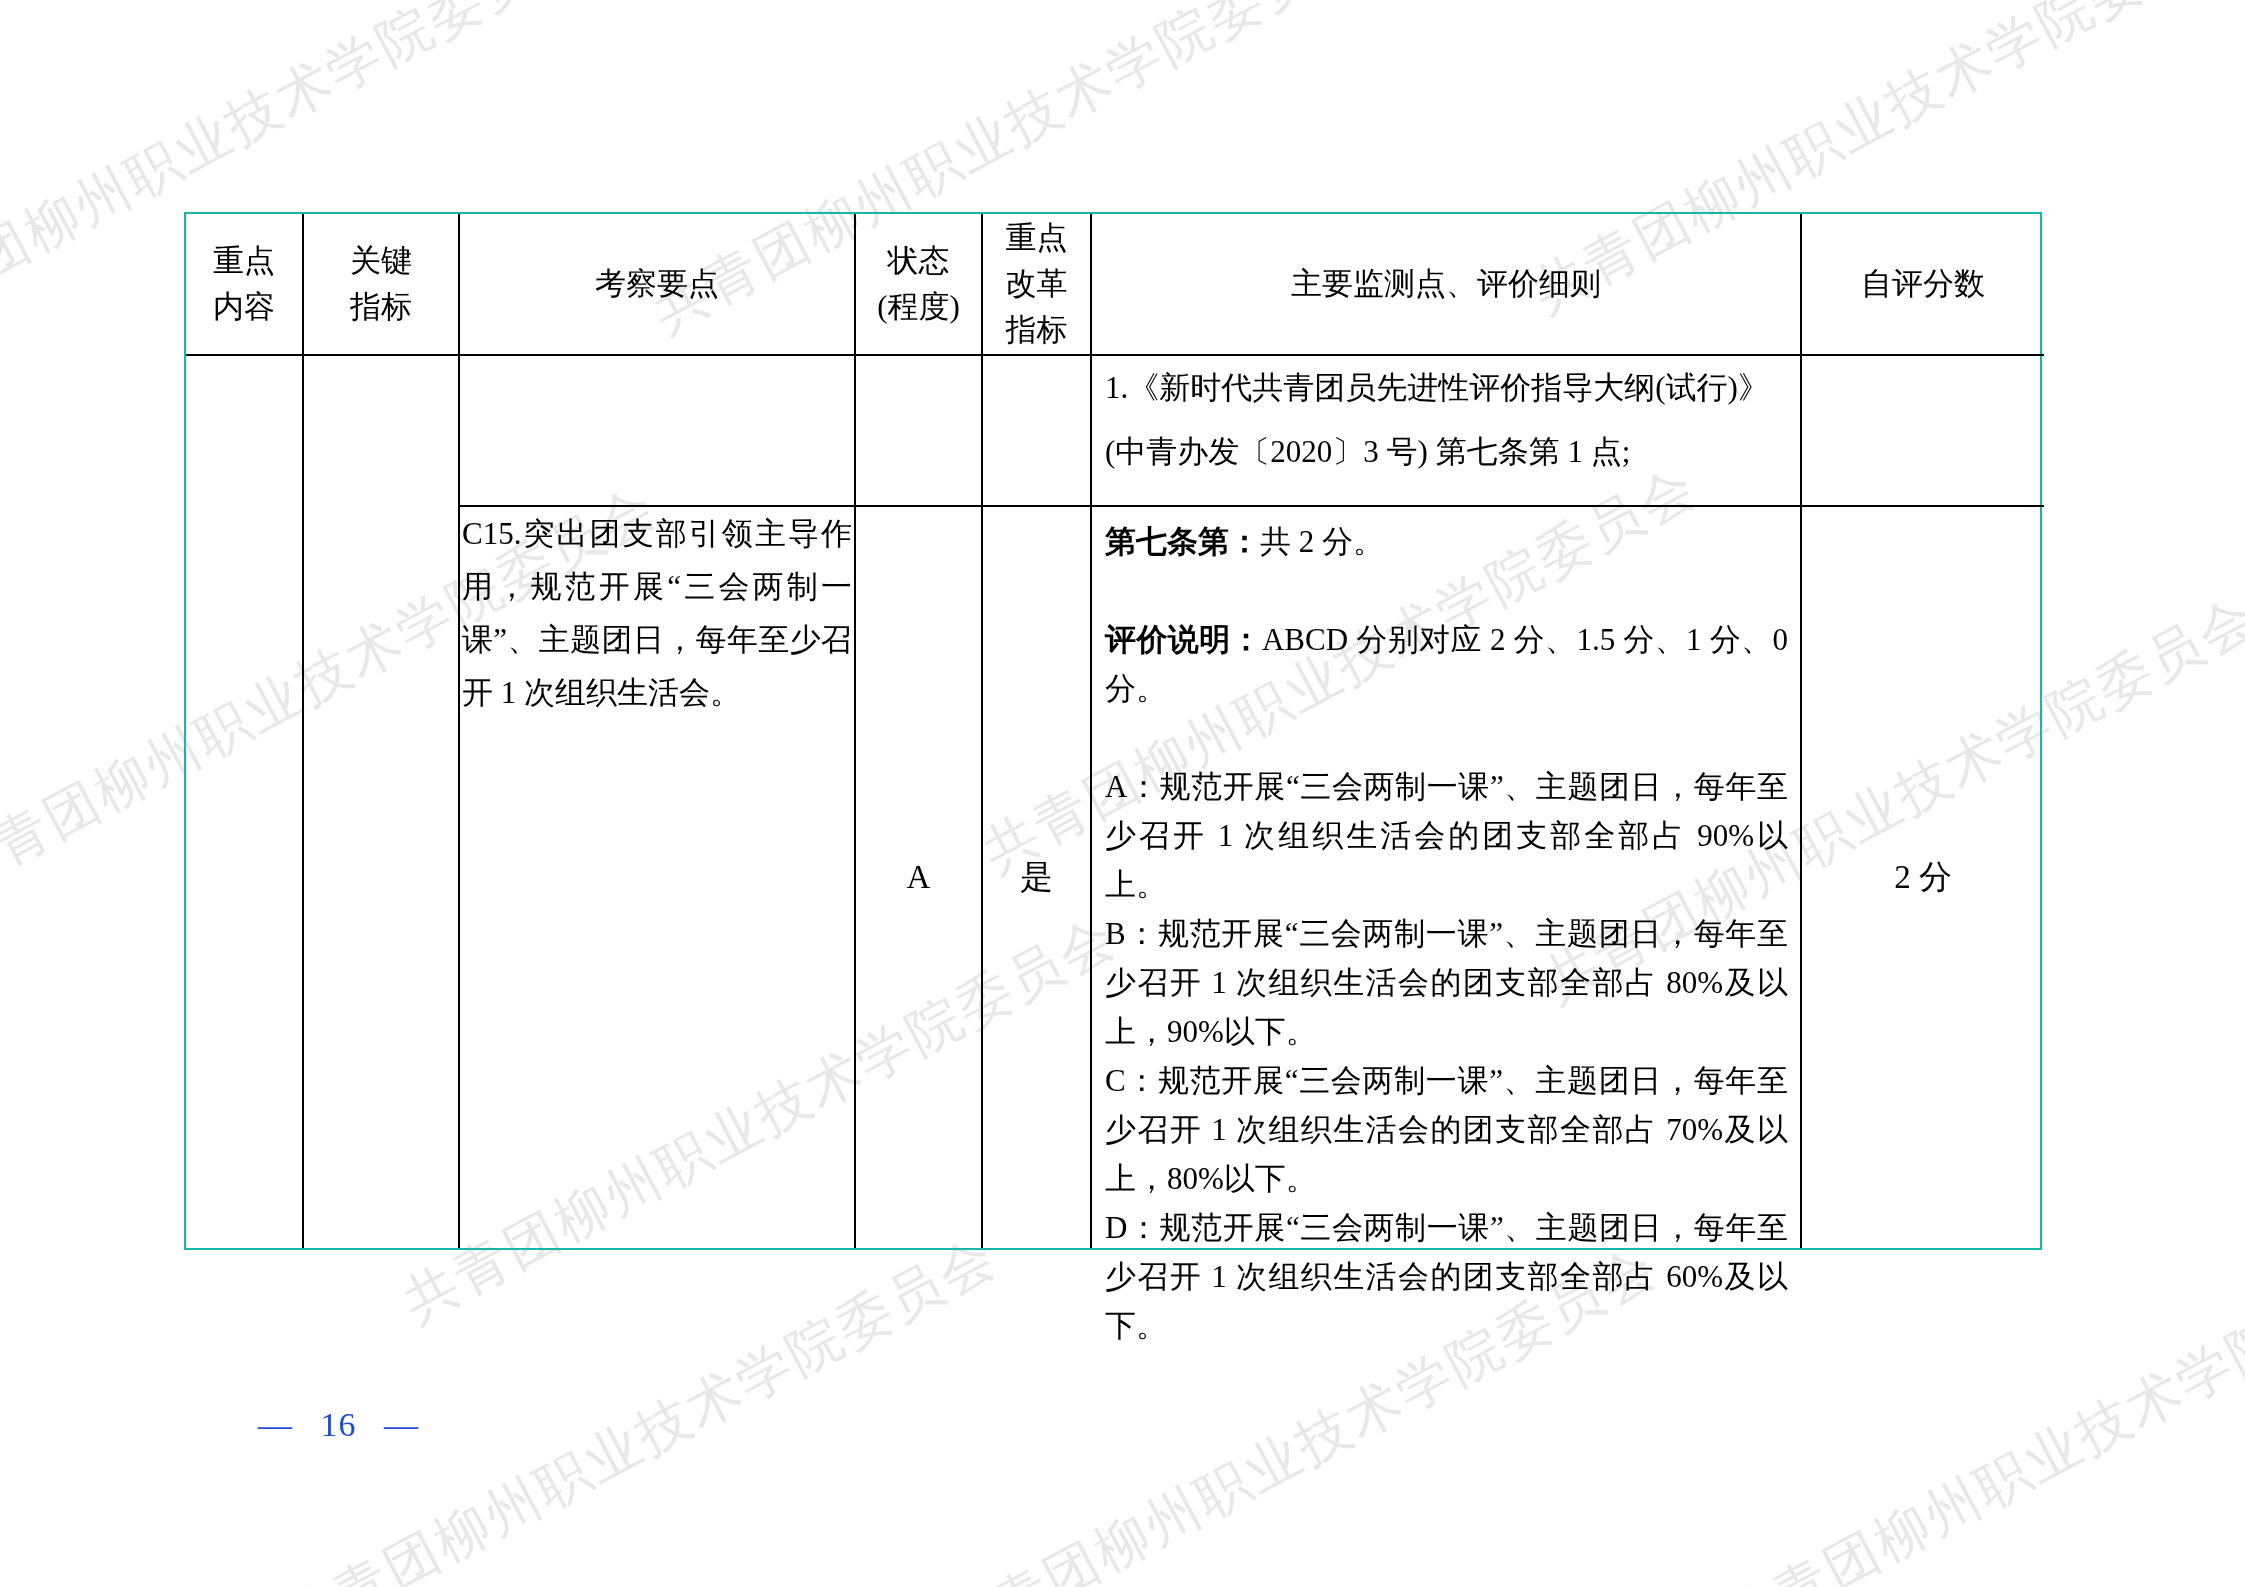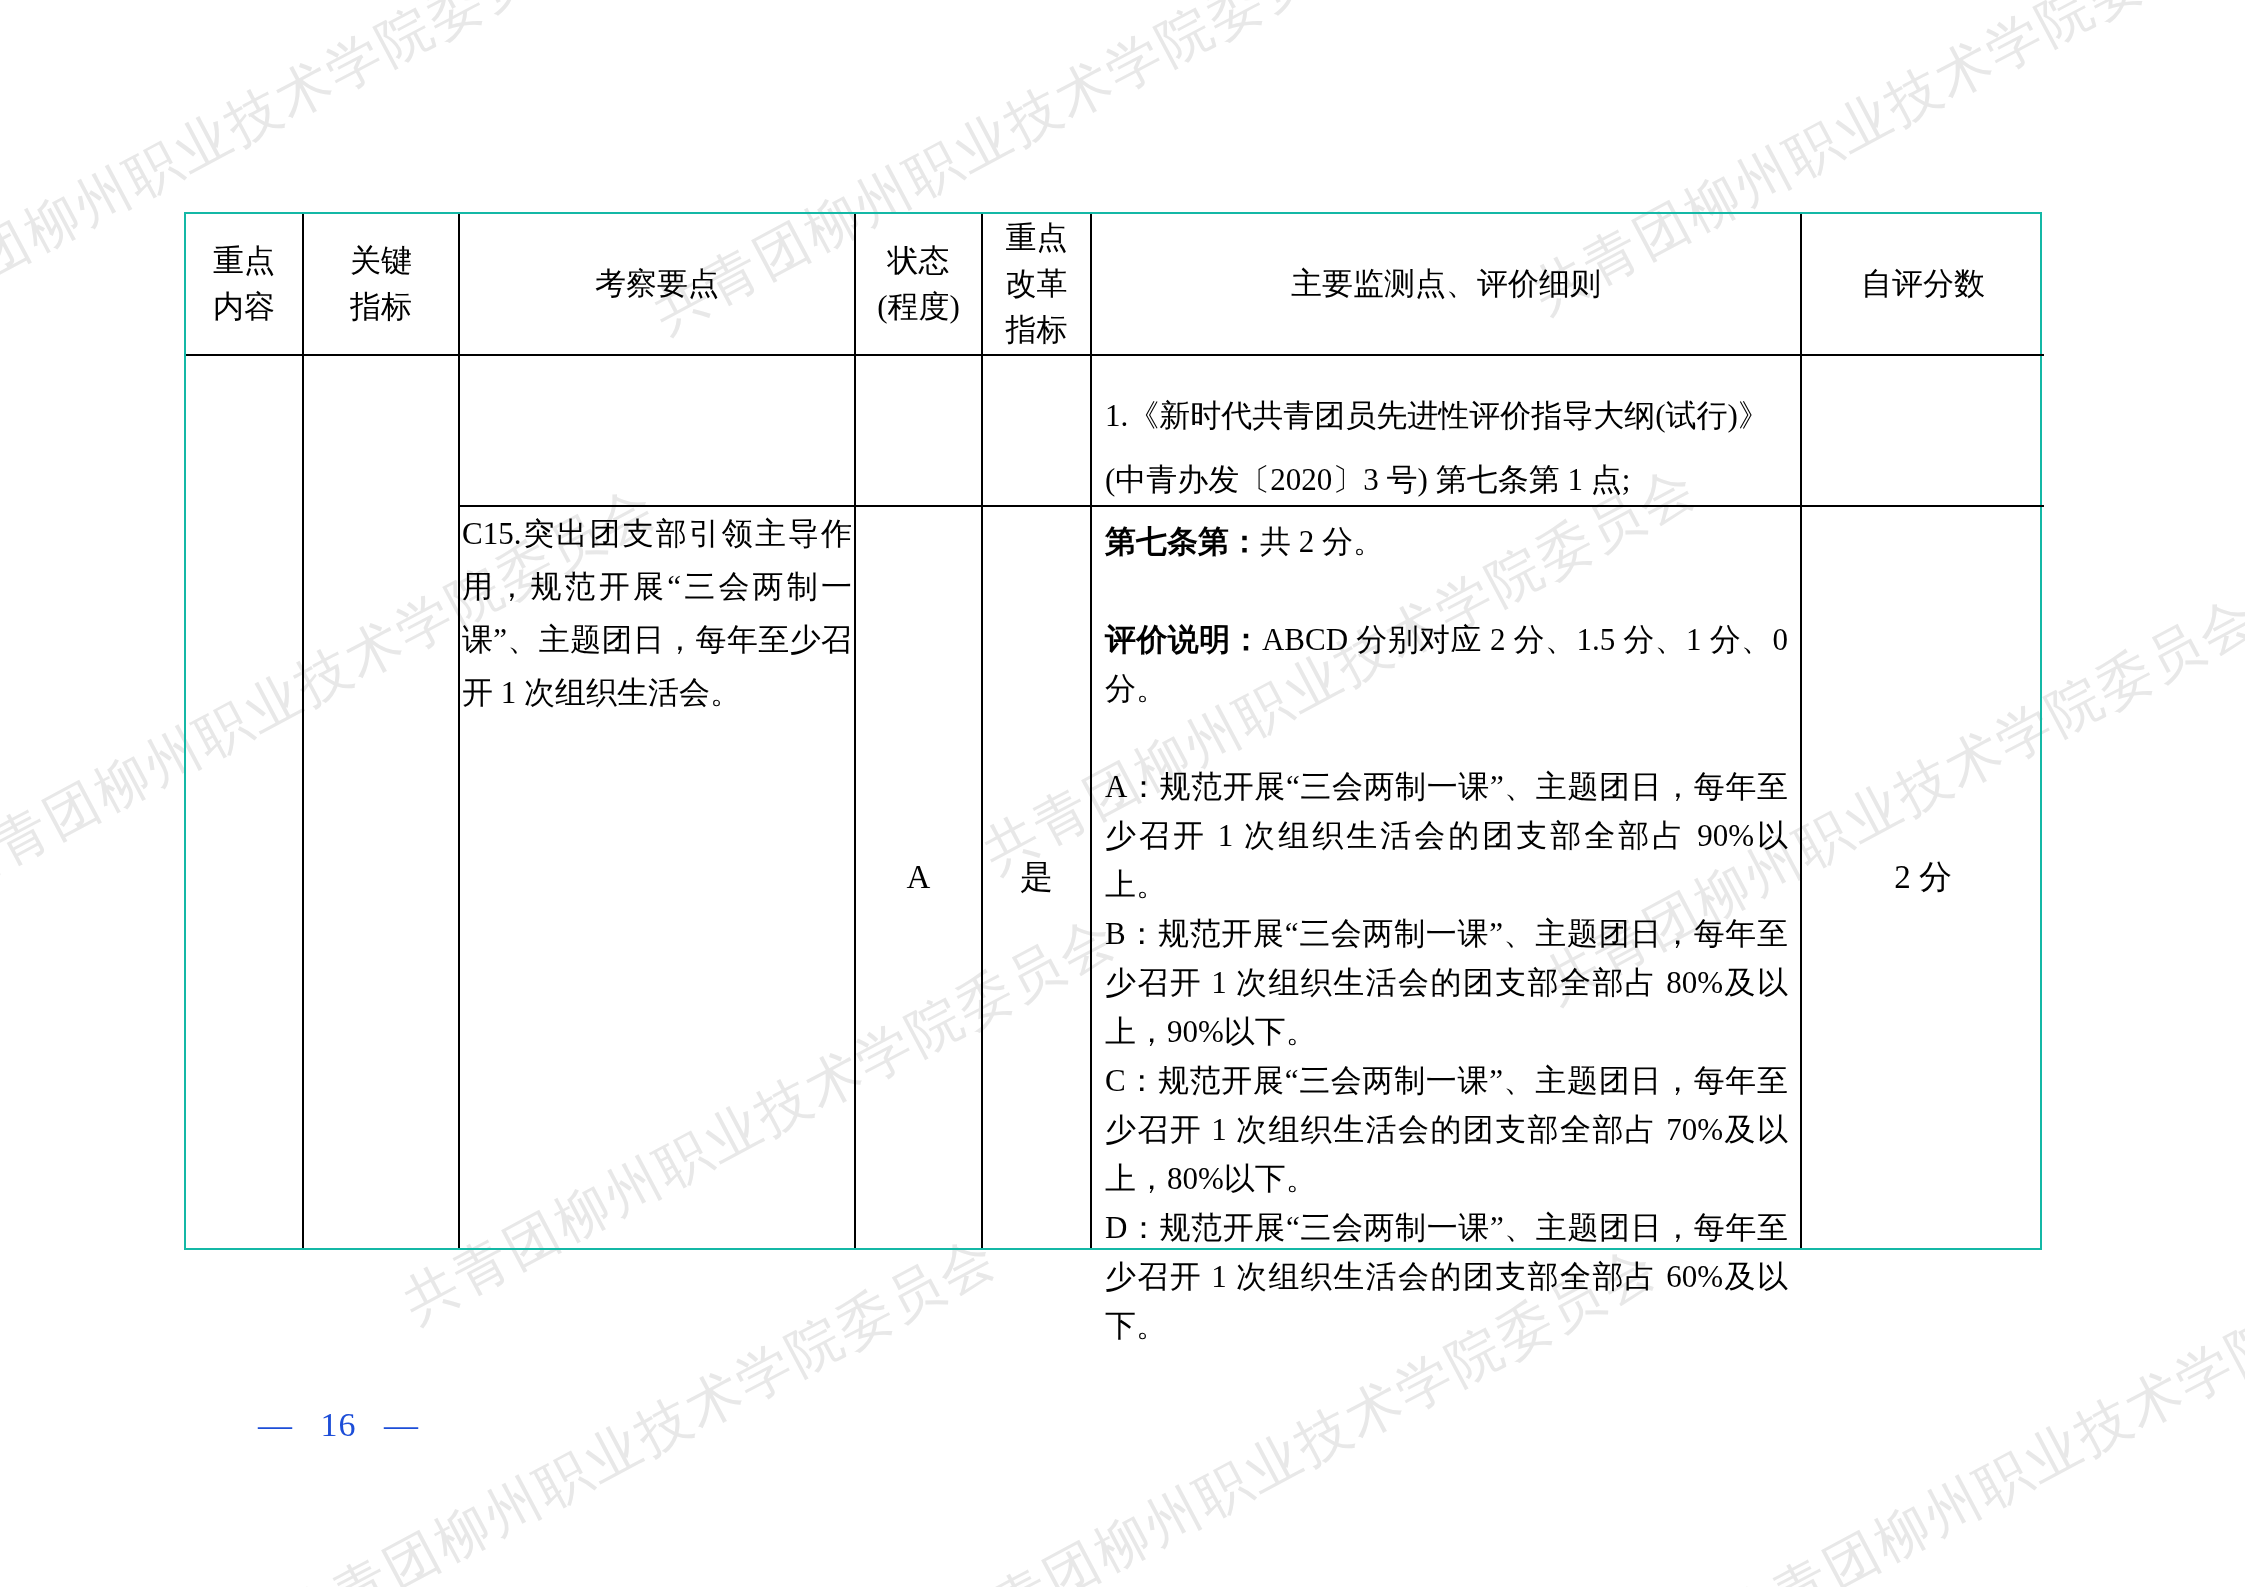--- a/index.html
+++ b/index.html
@@ -35,21 +35,21 @@
   }
   .cell{box-sizing:border-box;min-width:0;min-height:0;}
   .br{border-right:2px solid #000;}
   .bb{border-bottom:2px solid #000;}
   .hdr{
     display:flex;align-items:center;justify-content:center;
     text-align:center;white-space:pre-line;
     font-size:31px;line-height:46px;
   }
   .cite{
-    padding:28px 10px 0 13px;
+    padding:0 10px 0 13px;
     font-size:31px;line-height:64px;
   }
   .cite p{margin:0;}
   .eval{
     padding:10px 12px 0 13px;
     font-size:31px;line-height:49px;
     text-align:justify;text-justify:inter-ideograph;
   }
   .eval p{margin:0;}
   .eval .blank{height:49px;}

